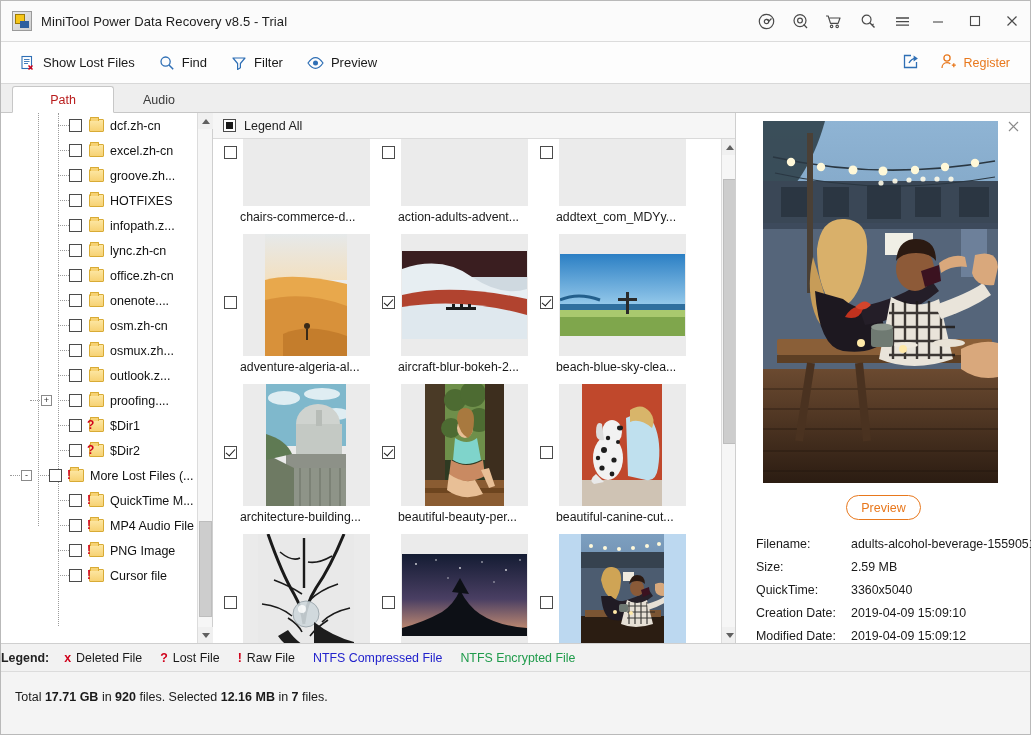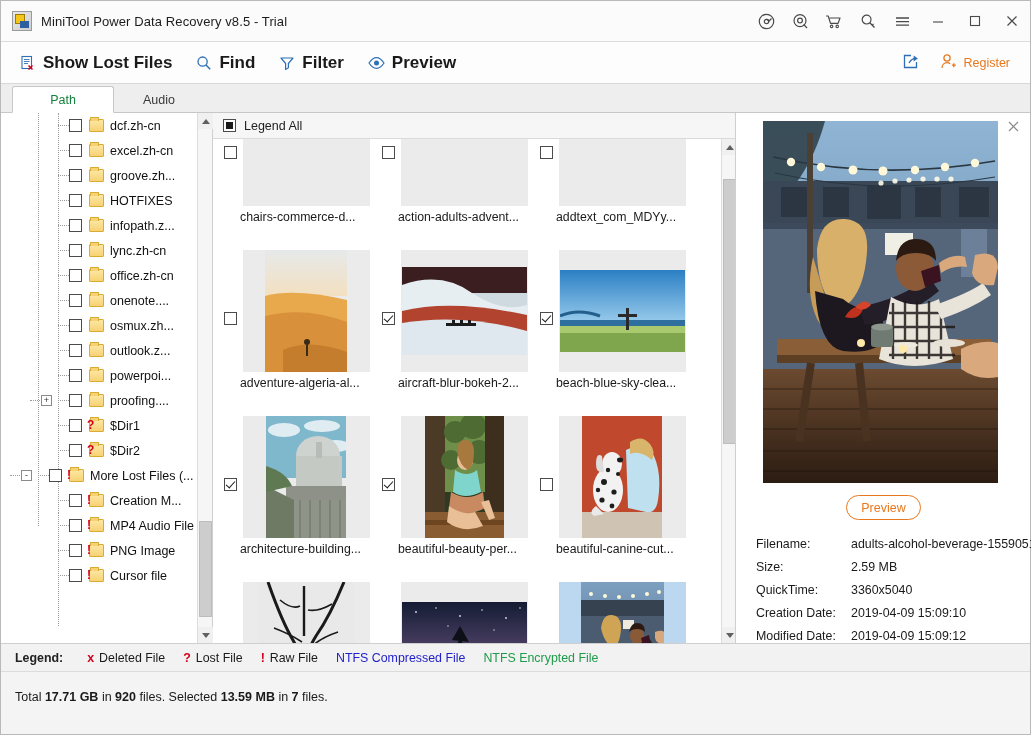--- a/index.html
+++ b/index.html
@@ -50,40 +50,40 @@
 
   
   .toolbar {
     position: absolute; left: 0; top: 41px; width: 1029px; height: 42px;
     background: #fdfdfd; border-bottom: 1px solid #d8d8d8;
     display: flex; align-items: center;
   }
   .tool {
     display: flex; align-items: center; gap: 7px;
     height: 30px; padding: 0 9px; margin-left: 6px;
-    color: #1a1a1a; font-size: 17px; cursor: default; font-weight: bold;
+    color: #1a1a1a; font-size: 13px; cursor: default;
   }
   .tool:first-child { margin-left: 10px; }
   .tool svg { display:block; }
   .tool-spacer { flex: 1 1 auto; }
   .register {
     display:flex; align-items:center; gap:6px; color:#e8781d;
     height:30px; padding:0 12px 0 8px; margin-right: 8px; font-size:12.5px;
   }
   .export-right { padding: 0 8px; height:30px; display:flex; align-items:center; margin-right:4px; }
 
   
   .tabstrip {
     position: absolute; left: 0; top: 83px; width: 1029px; height: 29px;
     background: #eeeeee; border-bottom: 1px solid #c7c7c7;
   }
   .tab {
     position: absolute; top: 2px; height: 27px;
     display: flex; align-items: center; justify-content: center;
-    font-size: 12.5px; color: #15803d;
+    font-size: 12.5px; color: #b91c1c;
   }
   .tab.active {
     left: 11px; width: 102px; background: #fff;
     border: 1px solid #c7c7c7; border-bottom: 1px solid #fff;
     border-top-left-radius: 3px; border-top-right-radius: 3px;
     z-index: 2;
   }
   .tab.inactive { left: 113px; width: 90px; color:#3a3a3a; }
 
   
@@ -161,21 +161,21 @@
   }
   .grid-viewport {
     position:absolute; left:0; top:26px; width:508px; height:504px; overflow:hidden;
     background:#fff;
   }
   .grid {
     position:absolute; left:0; top:-55px; width:508px;
     display:flex; flex-wrap:wrap;
   }
   .cell {
-    width: 150px; height: 150px; margin: 0 0 16px 8px; position:relative;
+    width: 150px; height: 150px; margin: 0 0 0 8px; position:relative;
     display:flex; flex-direction:column; align-items:center;
   }
   .cell-check {
     position:absolute; left:3px; top:62px; width:13px; height:13px;
     border:1px solid #4b4b4b; background:#fff;
   }
   .cell-check.checked::after {
     content:""; position:absolute; left:3px; top:0px; width:4px; height:8px;
     border:solid #1a1a1a; border-width:0 1.6px 1.6px 0; transform:rotate(42deg);
   }
@@ -209,21 +209,21 @@
   }
   .pv-meta { position:absolute; left:20px; top:420px; width:280px; }
   .pv-row { display:flex; font-size:12.4px; line-height:23px; color:#1a1a1a; }
   .pv-key { width:95px; flex:none; }
   .pv-val { white-space:nowrap; overflow:hidden; }
 
   
   .legend {
     position:absolute; left:0; top:642px; width:1029px; height:29px;
     background:#f2f2f2; border-top:1px solid #cfcfcf; border-bottom:1px solid #dcdcdc;
-    display:flex; align-items:center; gap:24px; padding-left:14px; font-size:12.4px;
+    display:flex; align-items:center; gap:15px; font-size:12.4px;
   }
   .legend b { font-weight:bold; }
   .lg-item { display:flex; align-items:center; gap:5px; }
   .lg-sym { font-weight:bold; color:#d0021b; }
   .status {
     position:absolute; left:0; top:671px; width:1029px; height:62px; background:#f4f4f4;
   }
   .status-text {
     position:absolute; left:14px; top:18px; font-size:12.5px; color:#1a1a1a;
   }
@@ -418,35 +418,35 @@
           <div style="width: 68px; flex: 0 0 auto;"></div>
           <span class="cbox"></span>
           <span class="folder"></span>
           <span class="tlabel">onenote....</span>
         </div>
         <div class="tnode">
           <div class="hline" style="left: 57px;"></div>
           <div style="width: 68px; flex: 0 0 auto;"></div>
           <span class="cbox"></span>
           <span class="folder"></span>
+          <span class="tlabel">osm.zh-cn</span>
+        </div>
+        <div class="tnode">
+          <div class="hline" style="left: 57px;"></div>
+          <div style="width: 68px; flex: 0 0 auto;"></div>
+          <span class="cbox"></span>
+          <span class="folder"></span>
           <span class="tlabel">osmux.zh...</span>
         </div>
         <div class="tnode">
           <div class="hline" style="left: 57px;"></div>
           <div style="width: 68px; flex: 0 0 auto;"></div>
           <span class="cbox"></span>
           <span class="folder"></span>
           <span class="tlabel">outlook.z...</span>
-        </div>
-        <div class="tnode">
-          <div class="hline" style="left: 57px;"></div>
-          <div style="width: 68px; flex: 0 0 auto;"></div>
-          <span class="cbox"></span>
-          <span class="folder"></span>
-          <span class="tlabel">powerpoi...</span>
         </div>
         <div class="tnode">
           <div class="hline" style="left: 57px;"></div>
           <div class="expander" style="left: 40px;">+</div>
           <div class="hline" style="left: 29px; width: 10px;"></div>
           <div style="width: 68px; flex: 0 0 auto;"></div>
           <span class="cbox"></span>
           <span class="folder"></span>
           <span class="tlabel">proofing....</span>
         </div>
@@ -479,21 +479,21 @@
           </span>
           <span class="tlabel">More Lost Files (...</span>
         </div>
         <div class="tnode">
           <div class="hline" style="left: 57px;"></div>
           <div style="width: 68px; flex: 0 0 auto;"></div>
           <span class="cbox"></span>
           <span class="folder">
             <span class="mark">!</span>
           </span>
-          <span class="tlabel">Creation M...</span>
+          <span class="tlabel">QuickTime M...</span>
         </div>
         <div class="tnode">
           <div class="hline" style="left: 57px;"></div>
           <div style="width: 68px; flex: 0 0 auto;"></div>
           <span class="cbox"></span>
           <span class="folder">
             <span class="mark">!</span>
           </span>
           <span class="tlabel">MP4 Audio File</span>
         </div>
@@ -933,18 +933,18 @@
           <span style="color: rgb(34, 34, 204);">NTFS Compressed File</span>
         </div>
         <div class="lg-item">
           <span style="color: rgb(31, 155, 75);">NTFS Encrypted File</span>
         </div>
       </div>
   </div>
 
   <div class="status">
     <div class="status-text">
-      <span>Total </span><b>17.71 GB</b><span> in </span><b>920</b><span> files.  Selected </span><b>13.59 MB</b><span> in </span><b>7</b><span> files.</span>
+      <span>Total </span><b>17.71 GB</b><span> in </span><b>920</b><span> files.  Selected </span><b>12.16 MB</b><span> in </span><b>7</b><span> files.</span>
     </div>
 
   </div>
 
 </div>
 
 </body></html>

